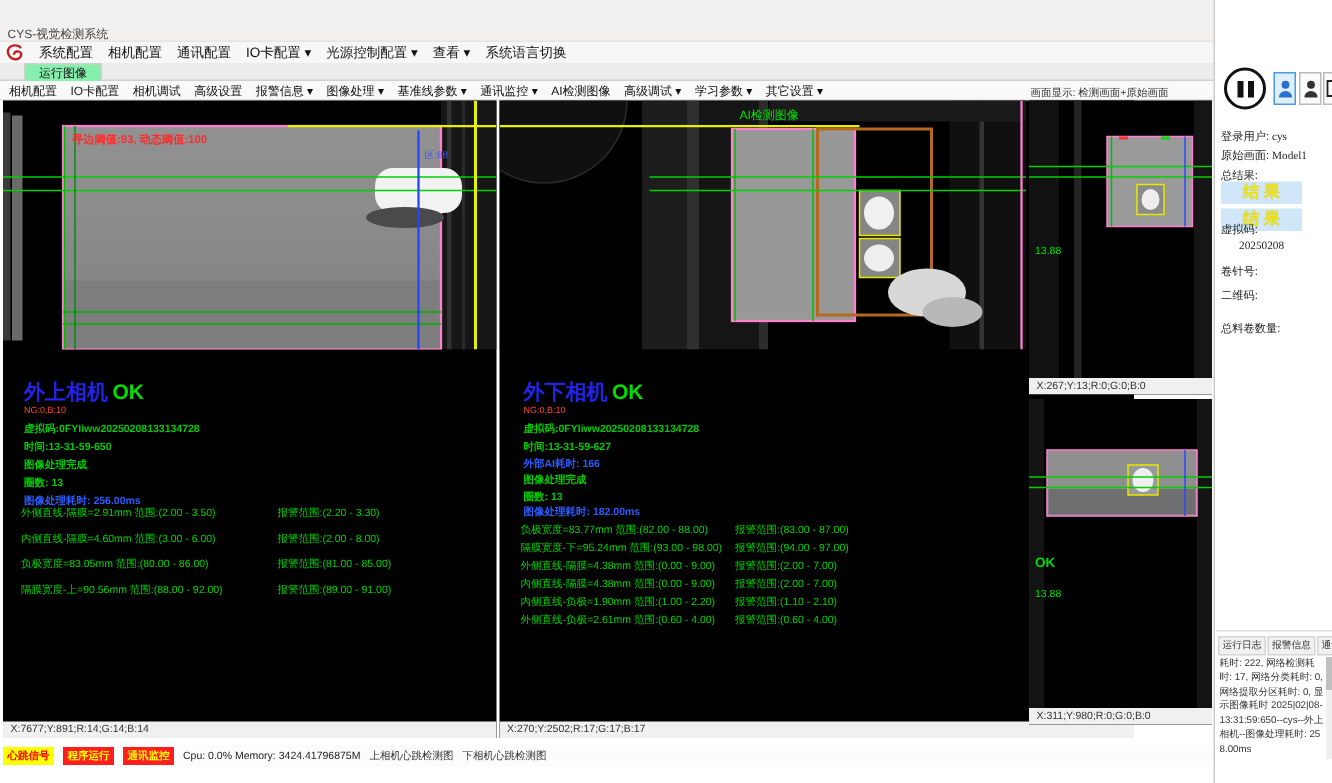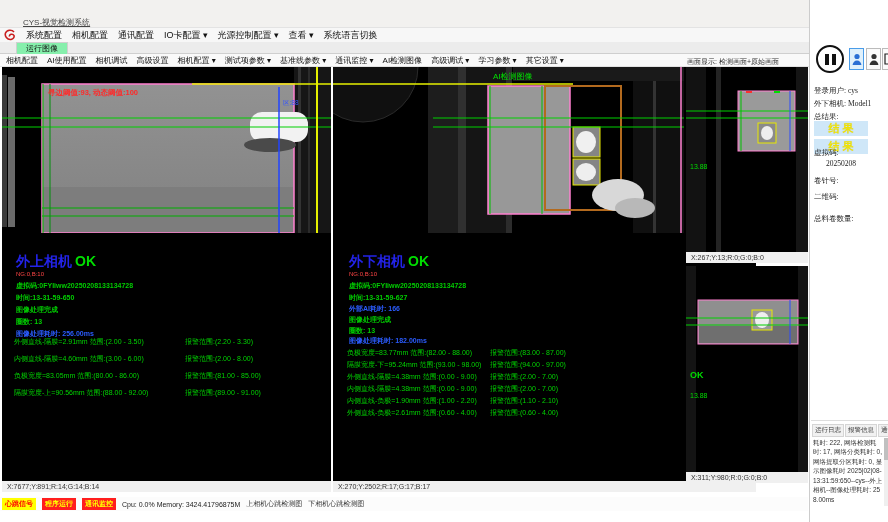--- a/index.html
+++ b/index.html
@@ -2,21 +2,21 @@
 <html><head>
 <meta charset="utf-8">
 <style>
   * { margin:0; padding:0; box-sizing:border-box; }
   html,body { width:888px; height:522px; }
   body { position:relative; background:#ffffff; font-family:"Liberation Sans",sans-serif; overflow:hidden; }
   .abs { position:absolute; }
 
   
   .titlebar { position:absolute; left:0; top:0; width:888px; height:28px; background:#f2f1ef; border-bottom:1px solid #e3e3e3; }
-  .titlebar .wtitle { position:absolute; left:23px; top:17px; font-size:8px; color:#444;text-decoration:underline; }
+  .titlebar .wtitle { position:absolute; left:5px; top:17px; font-size:8px; color:#444; }
   .menubar { position:absolute; left:0; top:28px; width:888px; height:14px; background:#f7f7f7; display:flex; align-items:center; gap:10px; padding-left:4px; font-size:9px; color:#111; }
   .menubar .mitem { cursor:default; white-space:nowrap; }
   .logo { width:12px; height:12px; display:inline-block; }
   .tabstrip { position:absolute; left:0; top:42px; width:888px; height:12px; background:#ececec; border-bottom:1px solid #cfcfcf; }
   .tab { position:absolute; left:16px; top:0; height:12px; line-height:12px; padding:0 9px; background:#86efac; border:1px solid #cfcfcf; border-bottom:none; font-size:8px; color:#111; }
   .toolbar { position:absolute; left:0; top:54px; width:888px; height:13px; background:#f9f9f9; border-bottom:1px solid #e2e2e2; display:flex; align-items:center; gap:9px; padding-left:6px; font-size:8px; color:#111; }
   .rc-header { position:absolute; left:687px; top:57px; font-size:7px; color:#333; white-space:nowrap; }
 
   
   .view { position:absolute; background:#000; overflow:hidden; }
@@ -82,25 +82,25 @@
   <span class="mitem">查看 ▾</span>
   <span class="mitem">系统语言切换</span>
 </div>
 
 <div class="tabstrip">
   <div class="tab">运行图像</div>
 </div>
 
 <div class="toolbar">
   <span class="mitem">相机配置</span>
-  <span class="mitem">AI使用配置</span>
+  <span class="mitem">IO卡配置</span>
   <span class="mitem">相机调试</span>
   <span class="mitem">高级设置</span>
-  <span class="mitem">相机配置 ▾</span>
-  <span class="mitem">测试项参数 ▾</span>
+  <span class="mitem">报警信息 ▾</span>
+  <span class="mitem">图像处理 ▾</span>
   <span class="mitem">基准线参数 ▾</span>
   <span class="mitem">通讯监控 ▾</span>
   <span class="mitem">AI检测图像</span>
   <span class="mitem">高级调试 ▾</span>
   <span class="mitem">学习参数 ▾</span>
   <span class="mitem">其它设置 ▾</span>
 </div>
 
 <span class="rc-header">画面显示: 检测画面+原始画面</span>
 
@@ -254,21 +254,21 @@
   </button>
   <button class="btn sbtn" style="left:72px; width:14px">
     <svg width="11" height="12" viewBox="0 0 11 12">
         <path d="M1,1 h6 v10 h-6 z" fill="none" stroke="#222" stroke-width="1.2"></path>
         <path d="M5,6 h5 M8,4 l2,2 -2,2" fill="none" stroke="#222" stroke-width="1.2"></path>
       </svg>
   </button>
 
   <span class="rlabel" style="top:86px">登录用户:</span>
   <span class="rvalue" style="left:38px; top:86px">cys</span>
-  <span class="rlabel" style="top:99px">外下相机:</span>
+  <span class="rlabel" style="top:99px">原始画面:</span>
   <span class="rvalue" style="left:38px; top:99px">Model1</span>
   <span class="rlabel" style="top:112px">总结果:</span>
 
   <div class="resultbox" style="top:121px">结 果</div>
   <div class="resultbox" style="top:139px">结 果</div>
 
   <span class="rlabel" style="top:148px">虚拟码:</span>
   <span class="rvalue" style="left:16px; top:159px">20250208</span>
   <span class="rlabel" style="top:176px">卷针号:</span>
   <span class="rvalue" style="left:32px; top:176px"></span>

